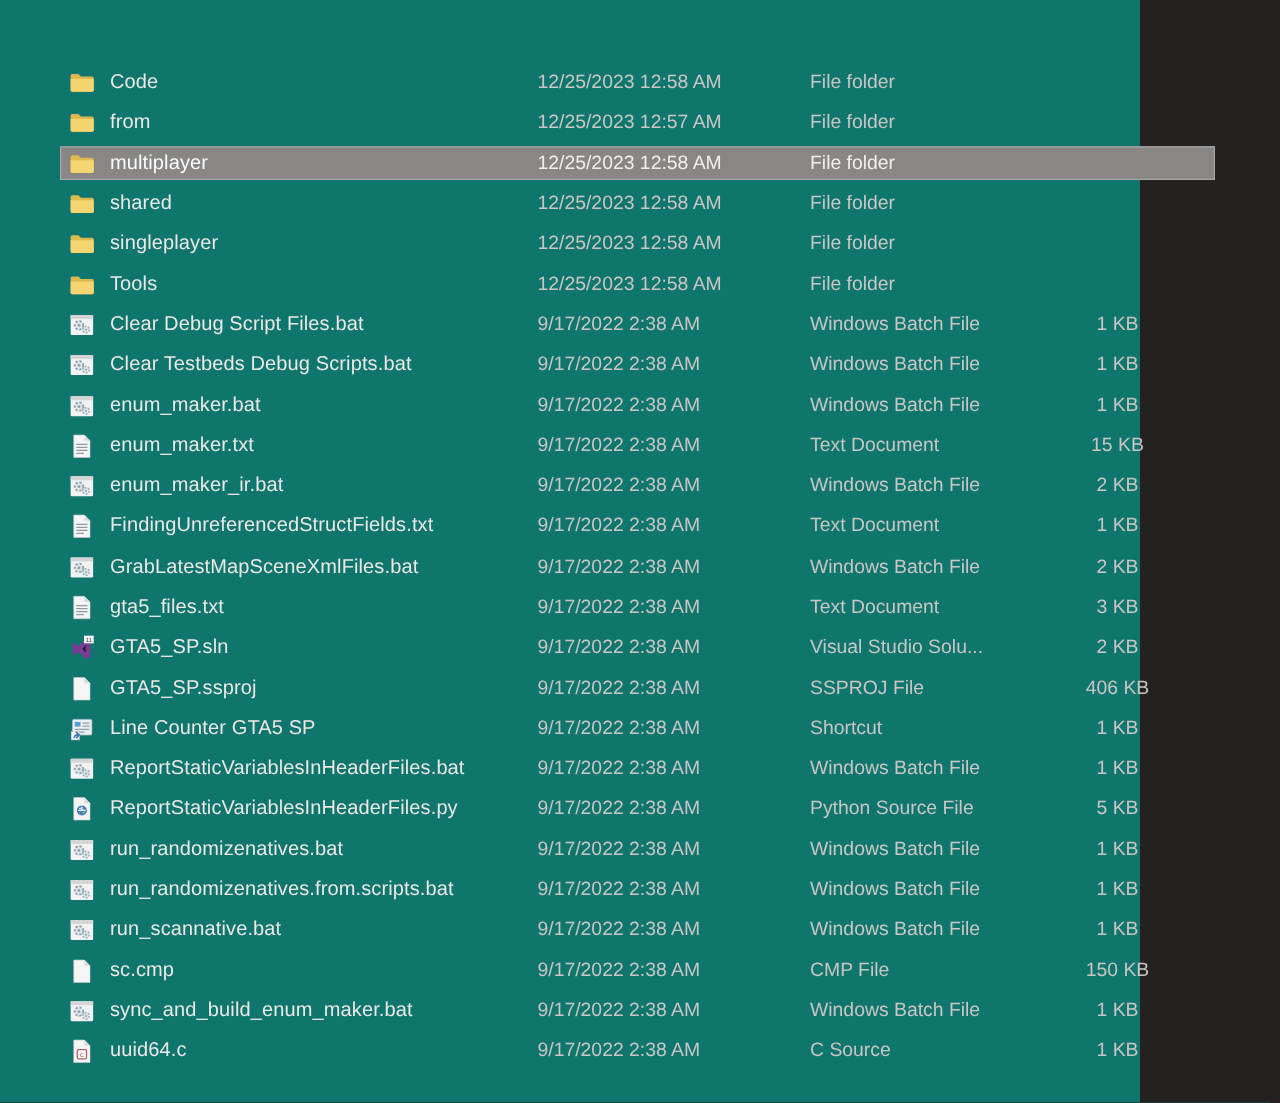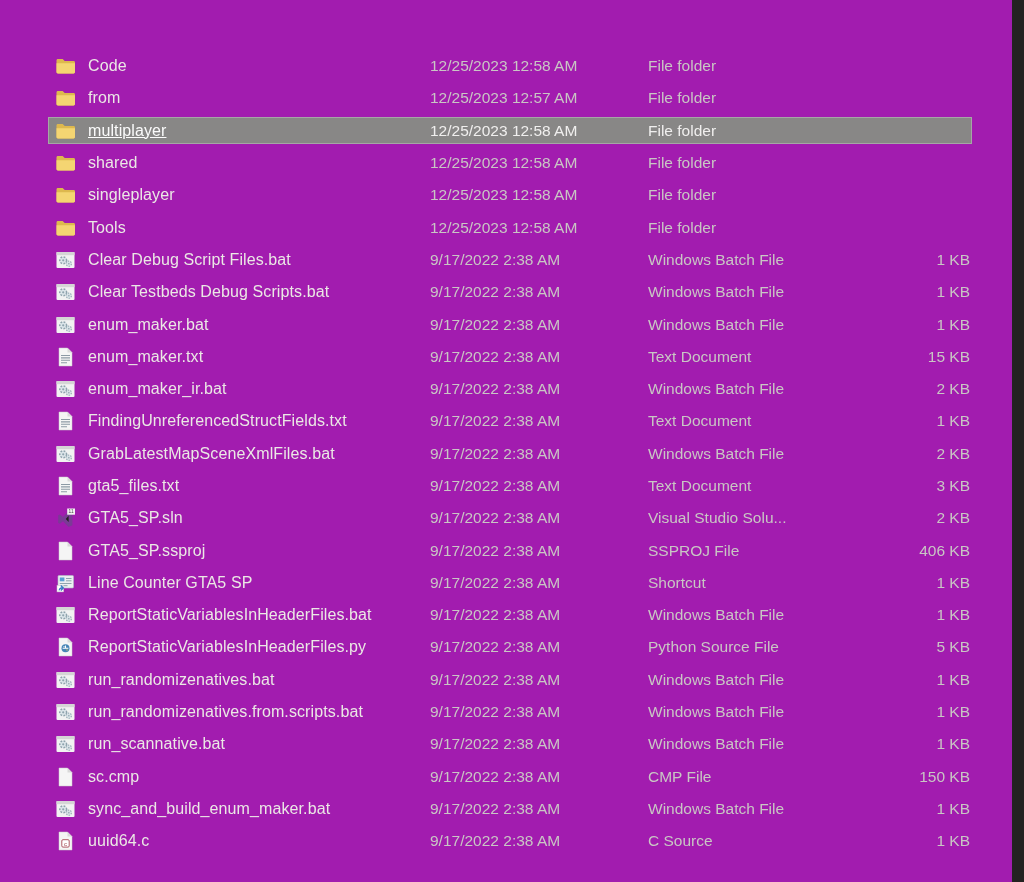--- a/index.html
+++ b/index.html
@@ -6,23 +6,24 @@
     margin: 0;
     padding: 0;
     width: 1024px;
     height: 882px;
     background: #232221;
     overflow: hidden;
     font-family: "Liberation Sans", sans-serif;
   }
   .viewport {
     position: relative;
-    width: 1012px;
+    width: 900px;
     height: 882px;
-    background: #a21caf;
+    background: #0f766e;
+    padding-left: 12px;
   }
   .file-list {
     position: absolute;
     left: 48px;
     top: 50px;
     width: 924px;
   }
   .row {
     position: relative;
     height: 32.3px;
@@ -57,23 +58,23 @@
   }
   .cell.date { left: 382px; }
   .cell.type { left: 600px; }
   .cell.date, .cell.type, .cell.size {
     font-size: 15.5px;
     color: #c9c6c4;
   }
   .cell.size {
     left: 770px;
     width: 152px;
-    text-align: right;
-  }
-  .row.selected .cell.name { color: #fbfbfb; text-decoration: underline; }
+    text-align: center;
+  }
+  .row.selected .cell.name { color: #fbfbfb; }
   .row.selected .cell.date,
   .row.selected .cell.type,
   .row.selected .cell.size { color: #f0efee; }
 </style>
 </head>
 <body>
 
 <div class="viewport">
   <div class="file-list" id="file-list">
       <div class="row">

